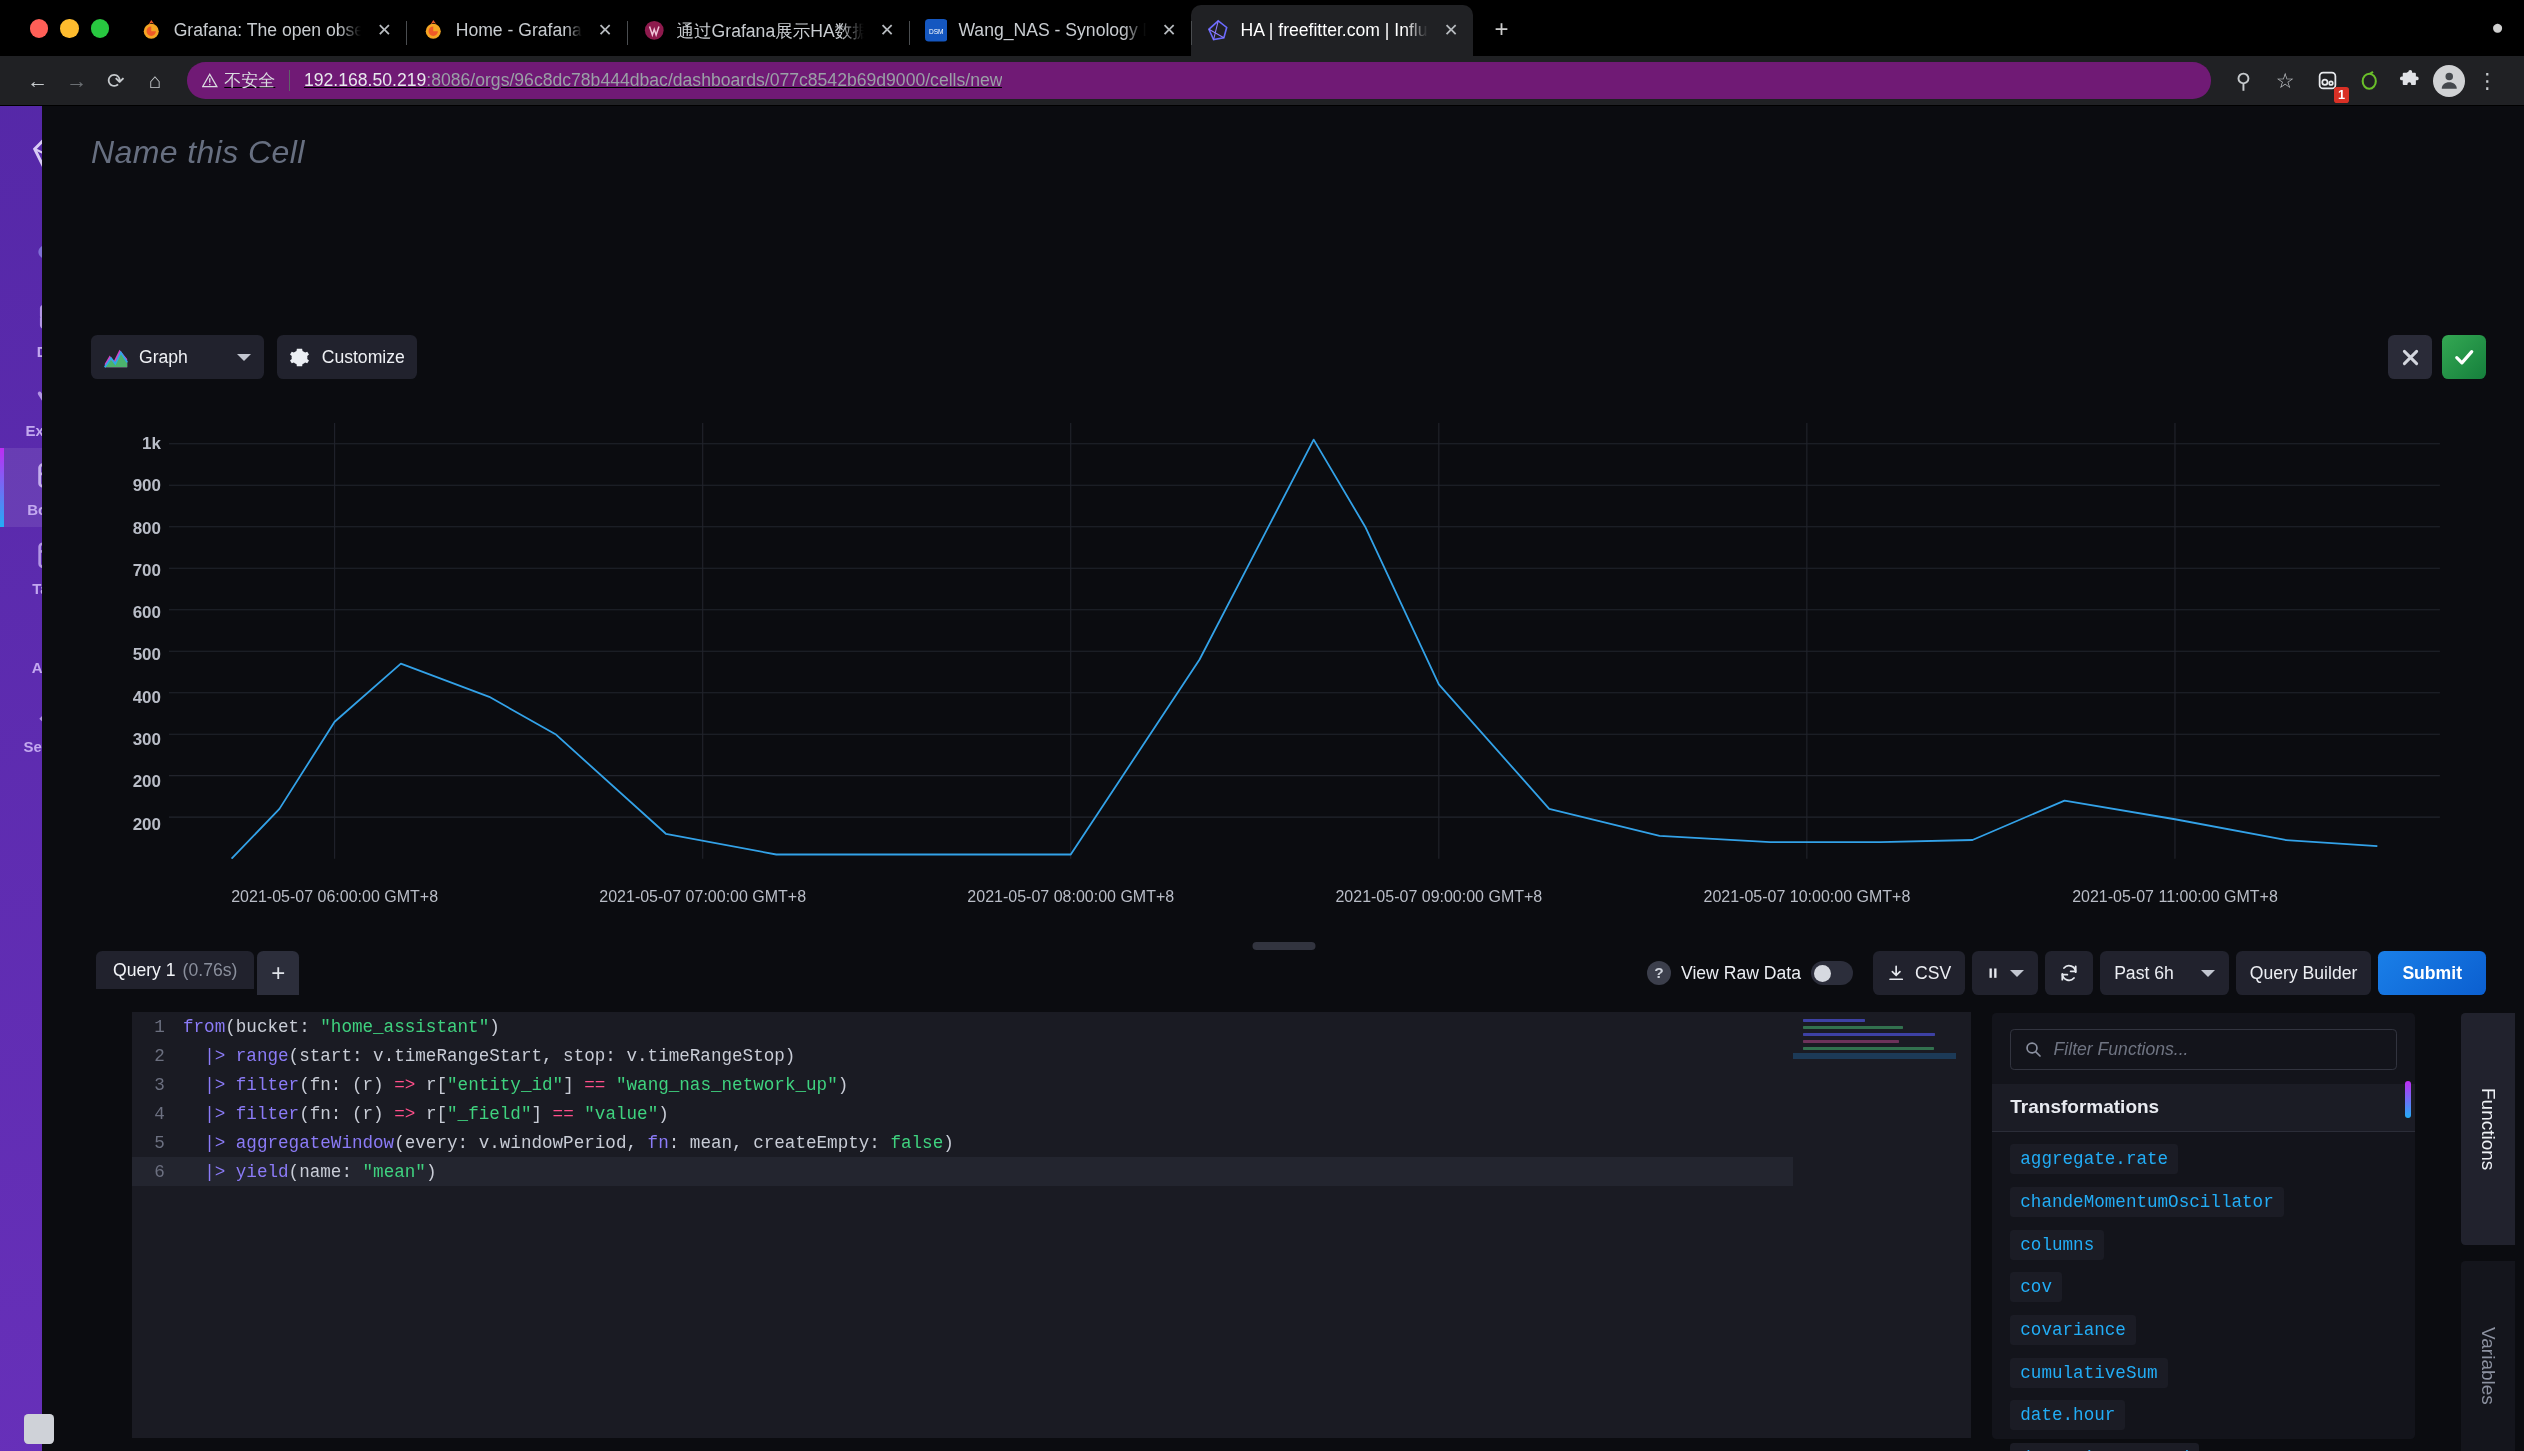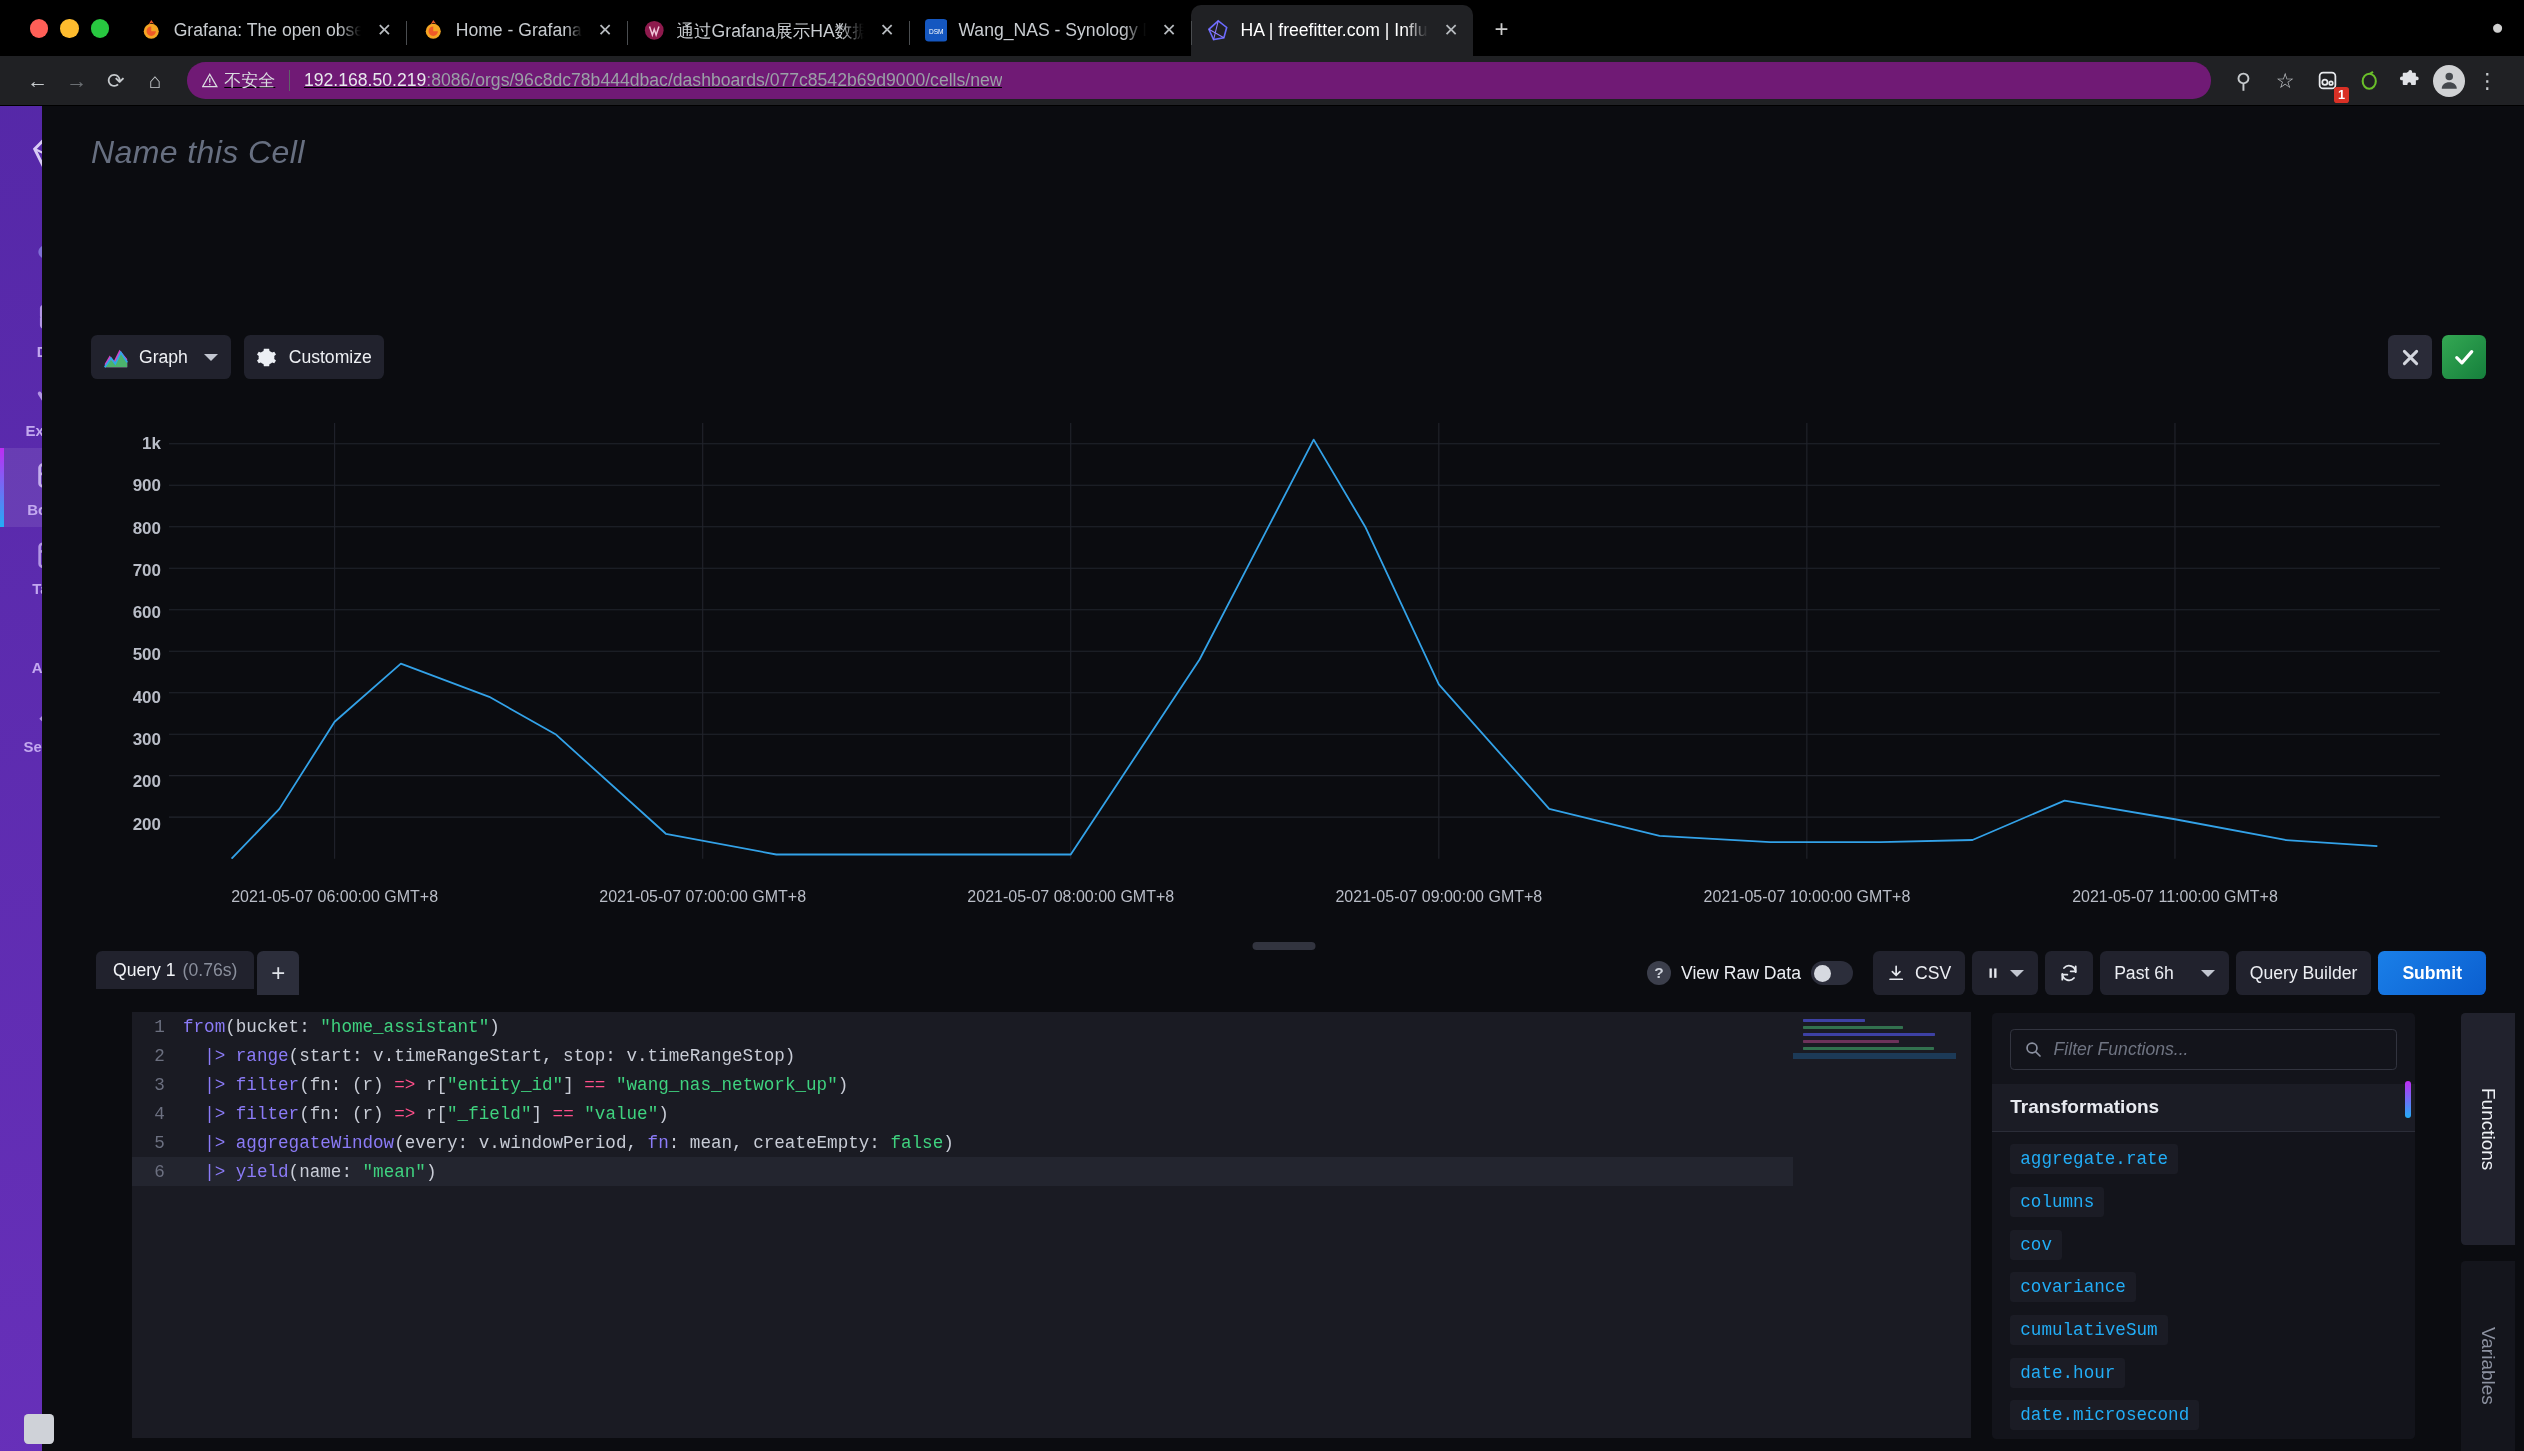--- a/index.html
+++ b/index.html
@@ -103,21 +103,21 @@
   #cellname {
     position: absolute; left: 49px; top: 28px;
     font-size: 32px; font-style: italic; color: #676f80; letter-spacing: 0.4px;
   }
 
   #vistoolbar { position: absolute; left: 49px; top: 229px; display: flex; gap: 12.7px; }
   .drop {
     height: 44px; background: #21222d; border-radius: 6.3px; display: flex; align-items: center;
     padding: 0 12.7px; color: #eef0f4; font-size: 17.6px; gap: 11.3px;
   }
-  #typedrop { width: 140px; justify-content: center; }
+  #typedrop { width: 173px; justify-content: center; }
   #typedrop .caret { margin-left: auto; }
   .caret { width: 0; height: 0; border-left: 7.7px solid transparent; border-right: 7.7px solid transparent;
            border-top: 7.7px solid #c2c6d0; }
 
   #headbtns { position: absolute; right: 39px; top: 229px; display: flex; gap: 10px; }
   .sqbtn { width: 44px; height: 44px; border-radius: 6.3px; display: flex; align-items: center;
            justify-content: center; }
   #cancelbtn { background: #2a2b38; }
   #confirmbtn { background: linear-gradient(135deg,#34a853,#157f3c); }
 
@@ -545,20 +545,21 @@
               <path d="M15.5 15.5 L21 21" stroke="#8b90a0" stroke-width="2.2" stroke-linecap="round"></path>
             </svg>
             <span class="ph">Filter Functions...</span>
           </div>
           <div id="fnheader">
             <span>Transformations</span>
           </div>
           <div id="fnscroll"></div>
           <div id="fnlist">
               <span class="fnrow"><span class="fnitem">aggregate.rate</span></span>
+              <span class="fnrow"><span class="fnitem">chandeMomentumOscillator</span></span>
               <span class="fnrow"><span class="fnitem">columns</span></span>
               <span class="fnrow"><span class="fnitem">cov</span></span>
               <span class="fnrow"><span class="fnitem">covariance</span></span>
               <span class="fnrow"><span class="fnitem">cumulativeSum</span></span>
               <span class="fnrow"><span class="fnitem">date.hour</span></span>
               <span class="fnrow"><span class="fnitem">date.microsecond</span></span>
             </div>
         </div>
 
         <div id="vtabs">

